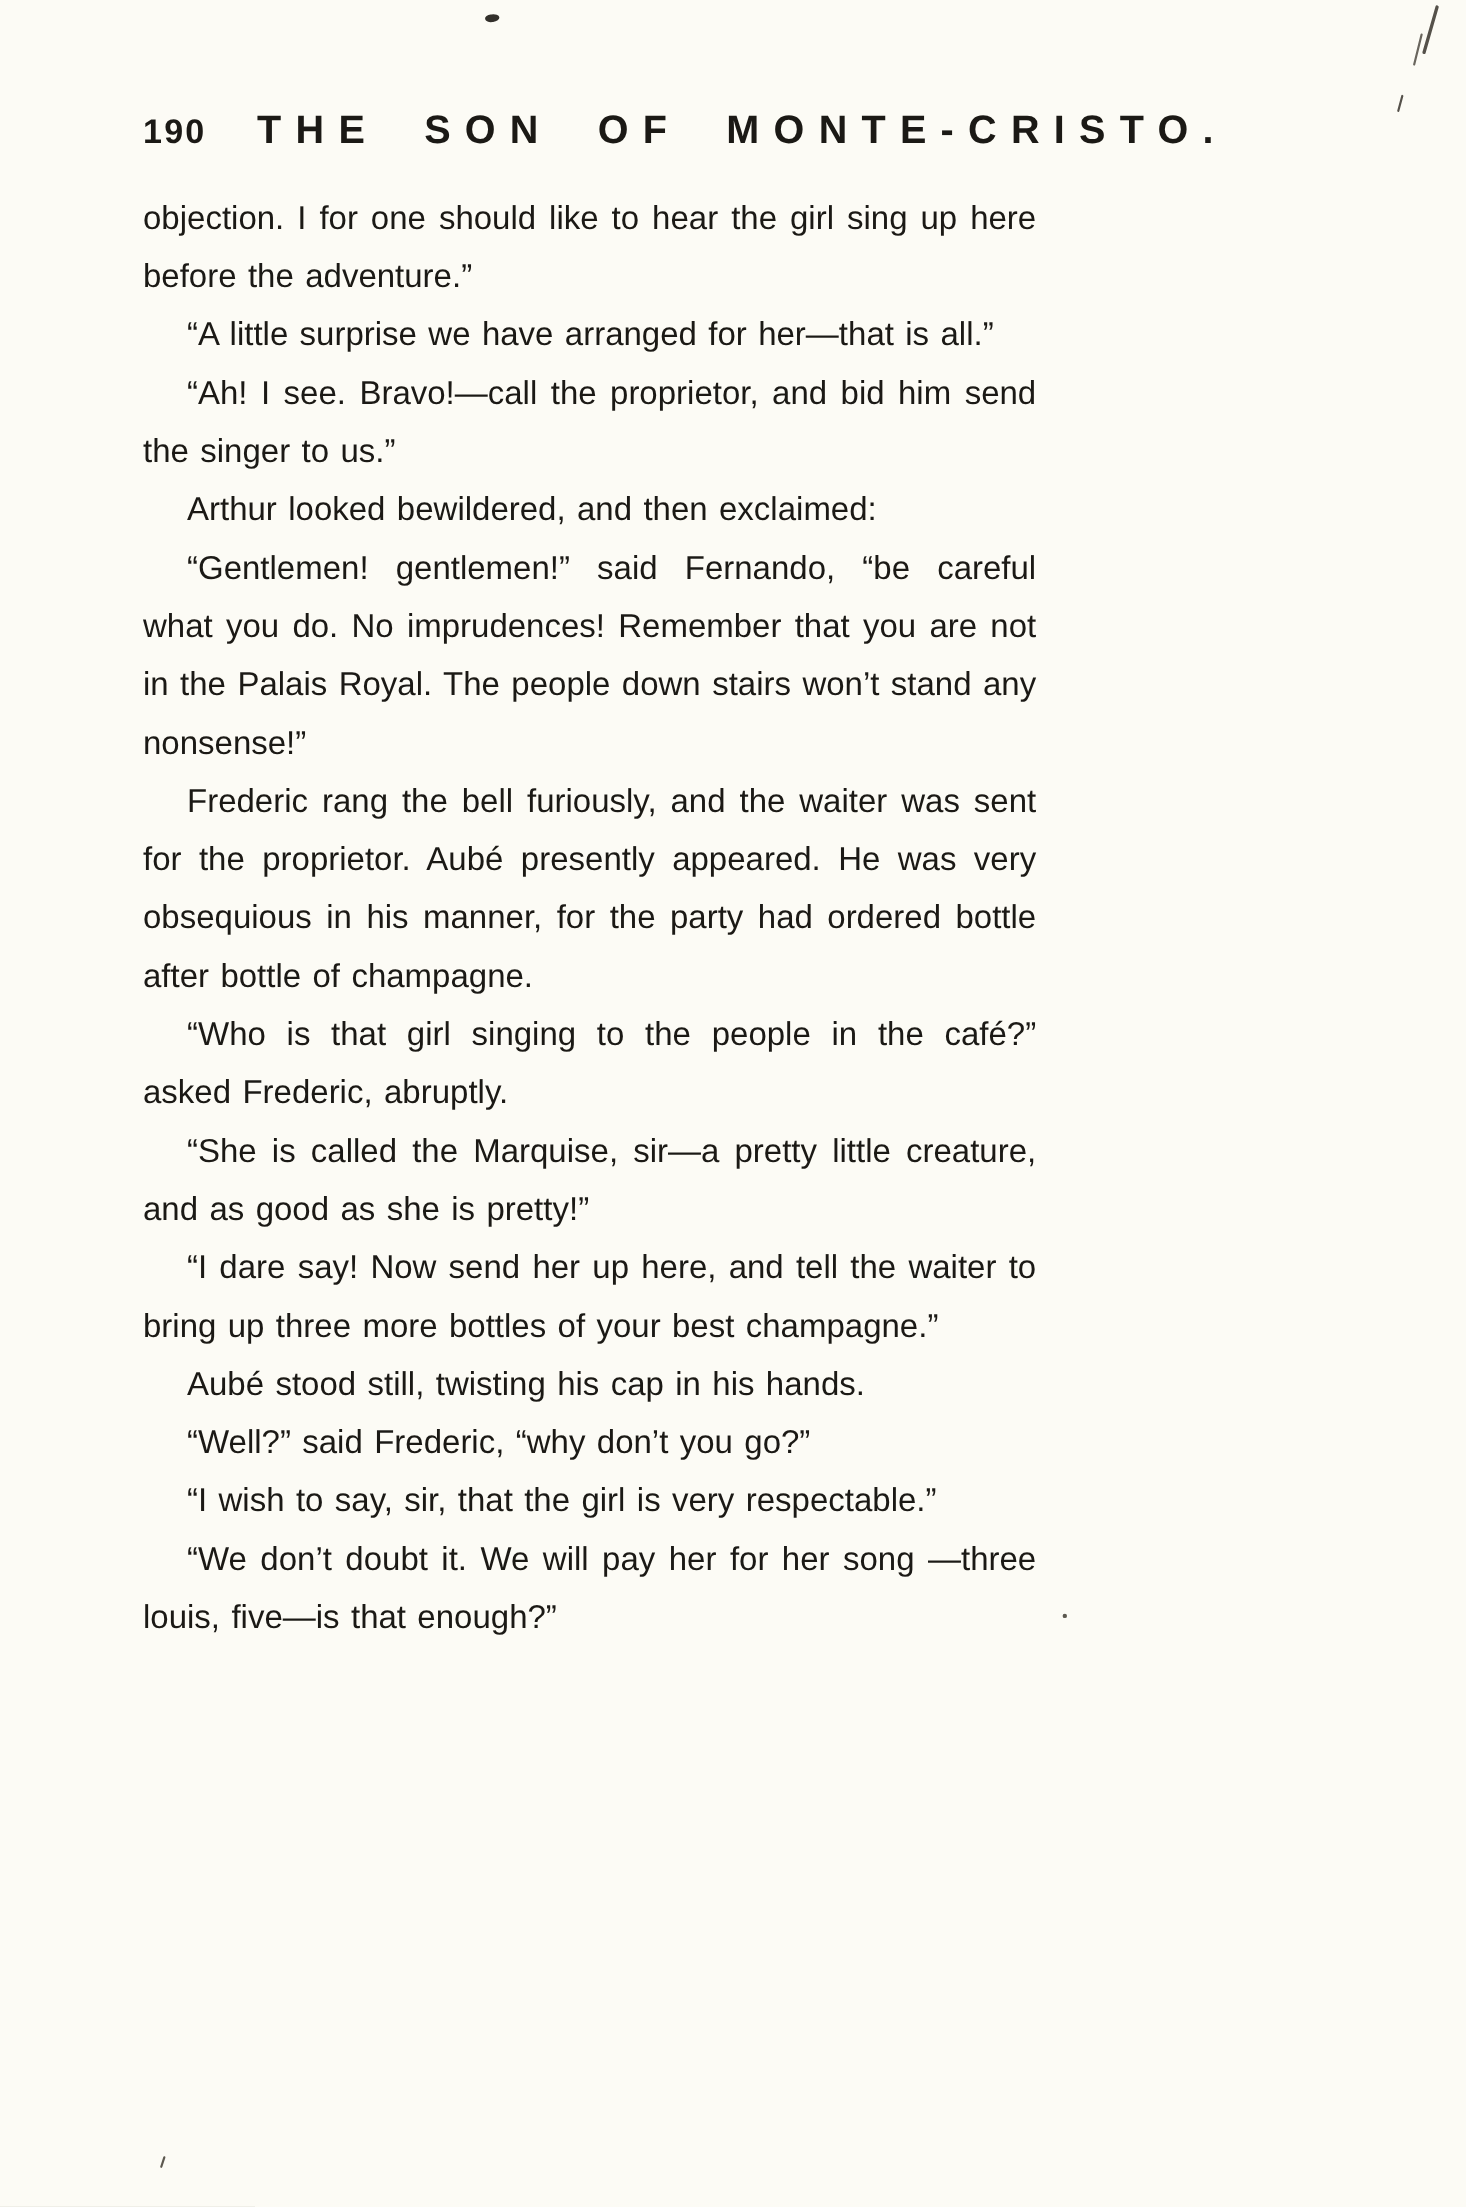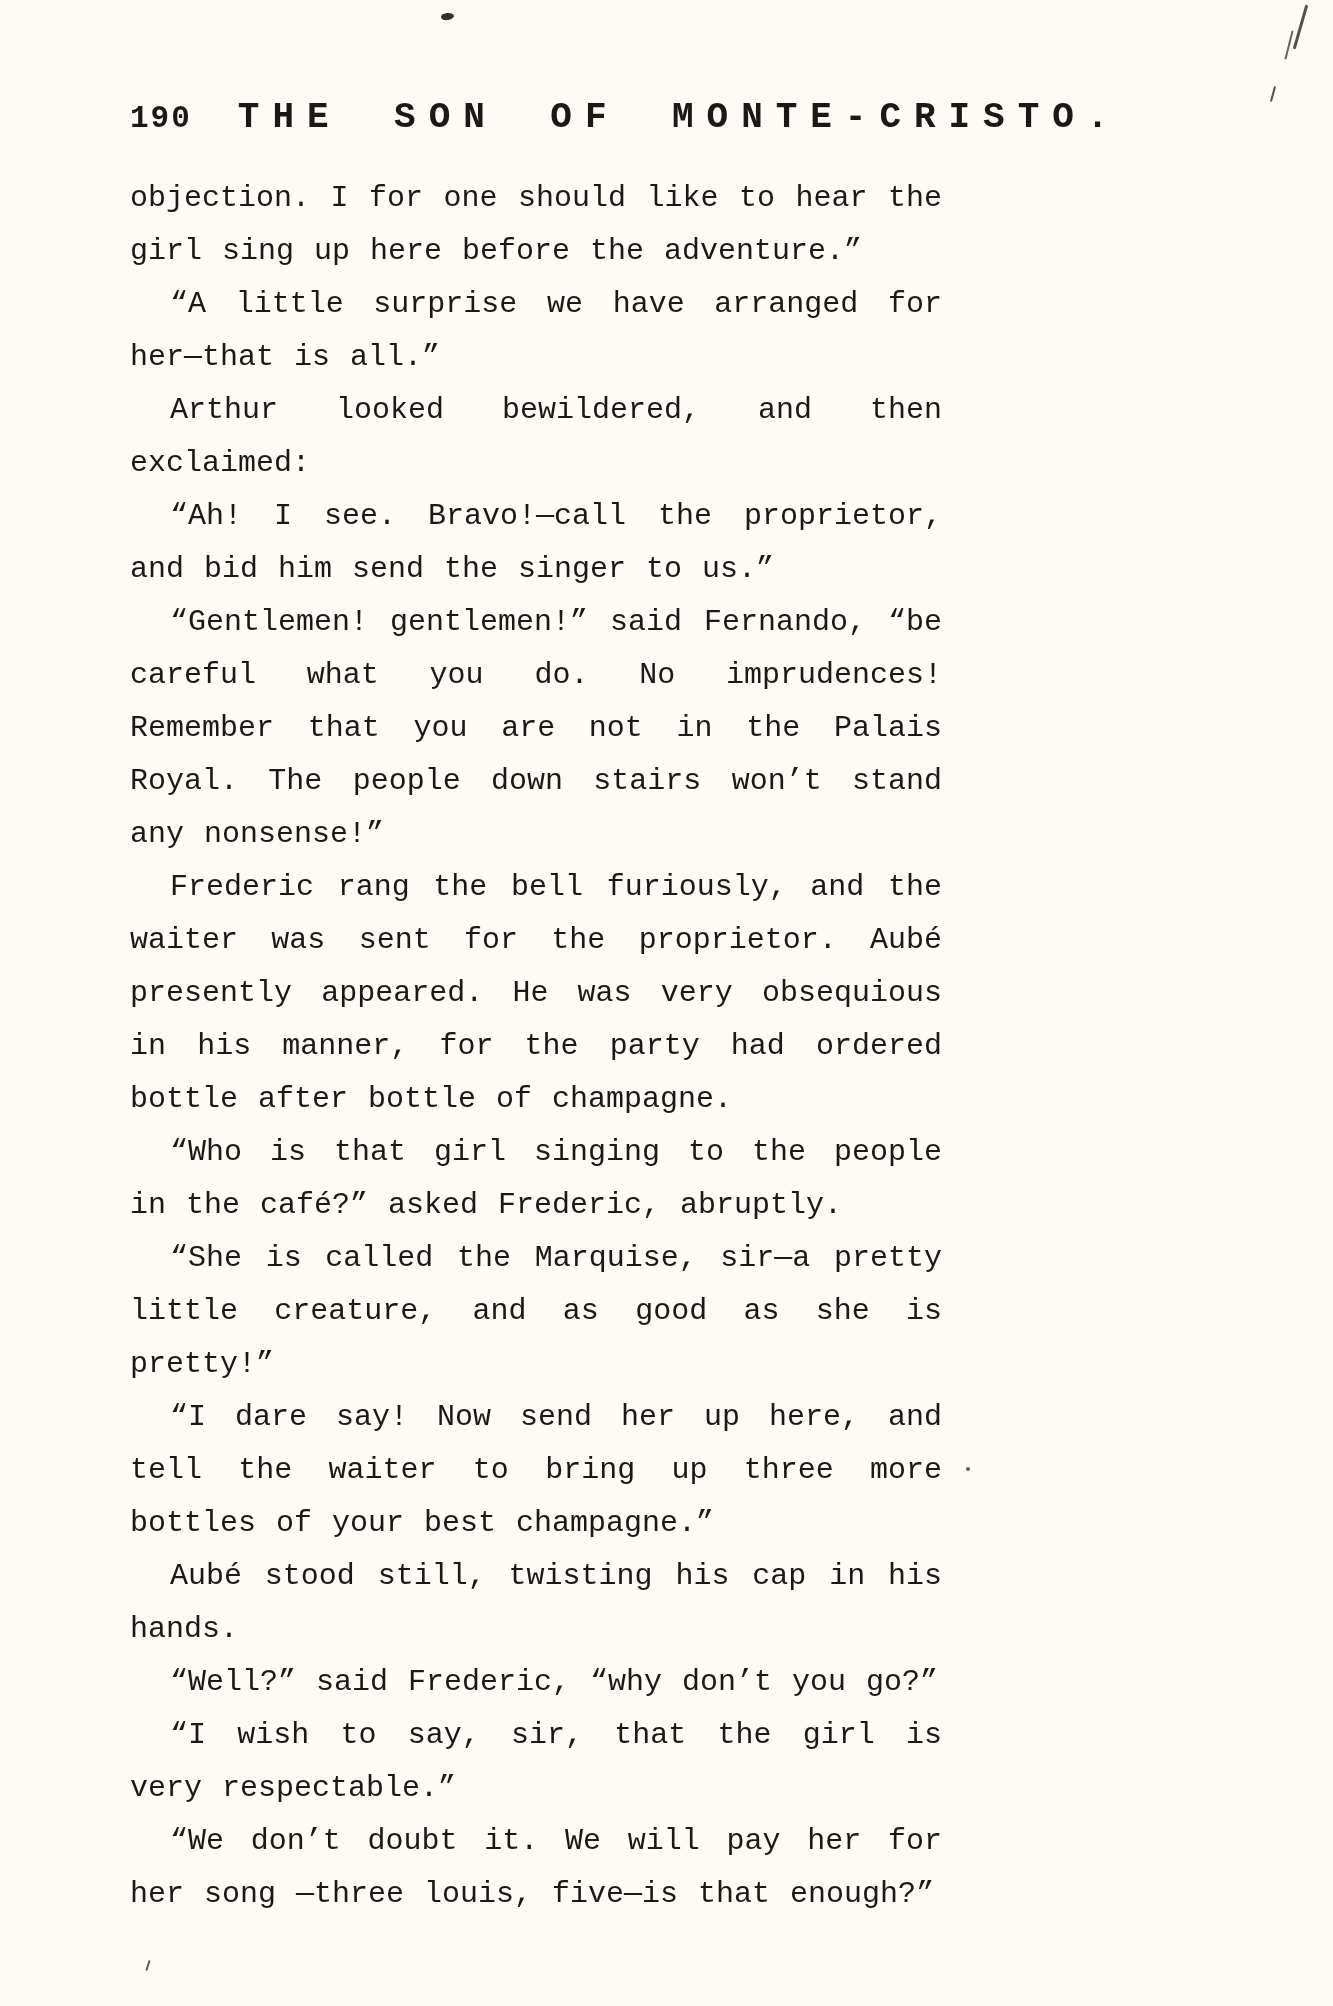--- a/index.html
+++ b/index.html
@@ -8,21 +8,21 @@
   }
   * { box-sizing: border-box; }
   html, body { margin: 0; padding: 0; background: #e8e6de; }
   .page {
     position: relative;
     width: 1333px;
     height: 2006px;
     margin: 0 auto;
     background: var(--paper);
     color: var(--ink);
-    font-family: Liberation Mono, monospace;
+    font-family: Liberation Sans, sans-serif;
     overflow: hidden;
   }
   
   .running-header {
     position: absolute;
     top: 97px;
     left: 130px;
     width: 812px;
     display: flex;
     align-items: baseline;
@@ -101,22 +101,22 @@
   <div class="artifact tick-bottom-left"></div>
 
   <div class="running-header">
     <span class="page-number">190</span>
     <span class="running-title">THE SON OF MONTE-CRISTO.</span>
   </div>
 
   <div class="text-block">
     <p class="noindent">objection.  I for one should like to hear the girl sing up here before the adventure.”</p>
     <p>“A little surprise we have arranged for her—that is all.”</p>
+    <p>“Ah! I see.  Bravo!—call the proprietor, and bid him send the singer to us.”</p>
     <p>Arthur looked bewildered, and then exclaimed:</p>
-    <p>“Ah! I see.  Bravo!—call the proprietor, and bid him send the singer to us.”</p>
     <p>“Gentlemen! gentlemen!” said Fernando, “be careful what you do.  No imprudences!  Remember that you are not in the Palais Royal.  The people down stairs won’t stand any nonsense!”</p>
     <p>Frederic rang the bell furiously, and the waiter was sent for the proprietor.  Aubé presently appeared.  He was very obsequious in his manner, for the party had ordered bottle after bottle of champagne.</p>
     <p>“Who is that girl singing to the people in the café?” asked Frederic, abruptly.</p>
     <p>“She is called the Marquise, sir—a pretty little creature, and as good as she is pretty!”</p>
     <p>“I dare say!  Now send her up here, and tell the waiter to bring up three more bottles of your best champagne.”</p>
     <p>Aubé stood still, twisting his cap in his hands.</p>
     <p>“Well?” said Frederic, “why don’t you go?”</p>
     <p>“I wish to say, sir, that the girl is very respectable.”</p>
     <p>“We don’t doubt it.  We will pay her for her song —three louis, five—is that enough?”</p>
   </div>

